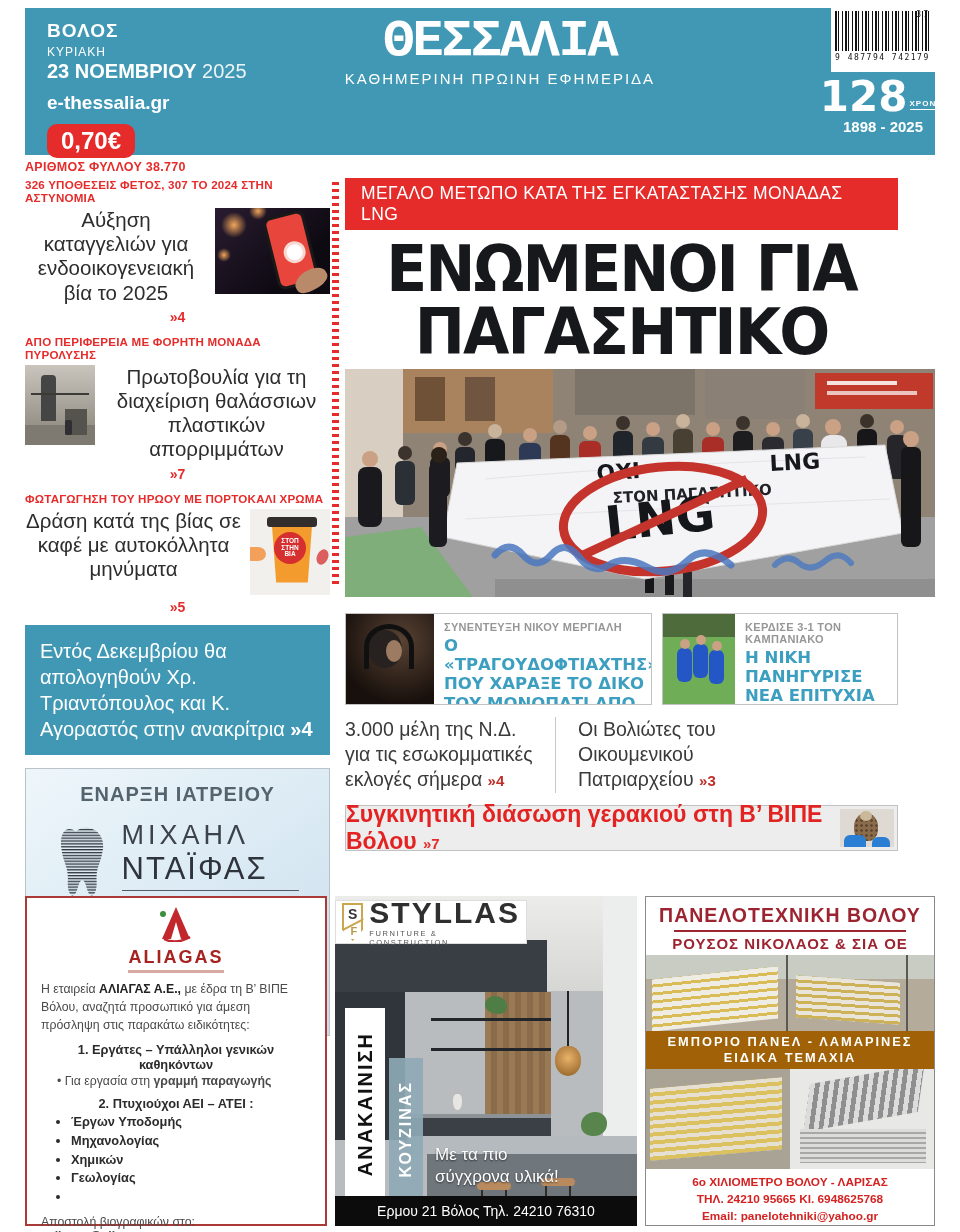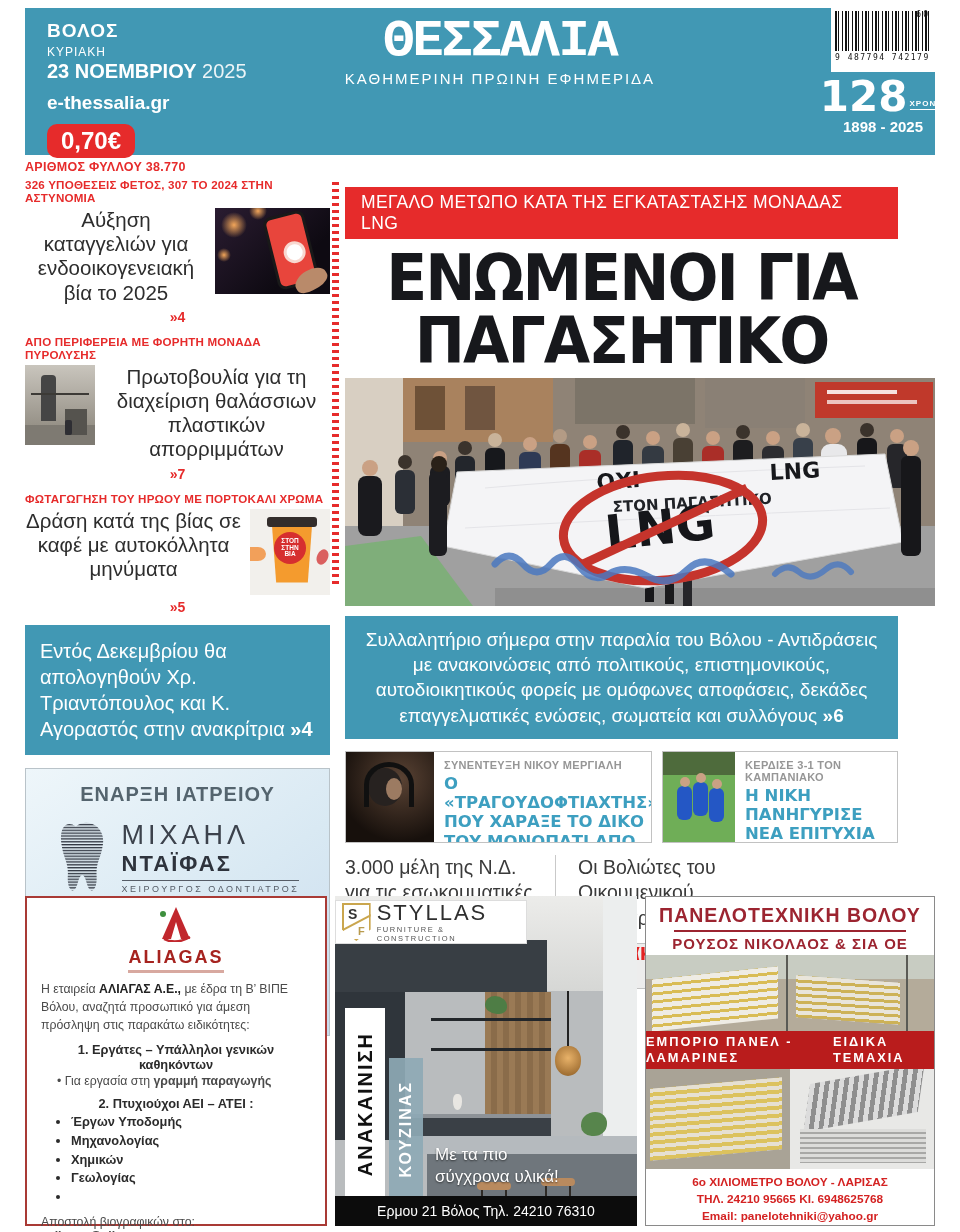--- a/index.html
+++ b/index.html
@@ -60,28 +60,28 @@
   .cup-sticker{position:absolute;right:2px;top:40px;width:11px;height:16px;background:#d64545;border-radius:50%;transform:rotate(24deg);opacity:.85;}
   
   .highlight-box{background:#4198b4;color:#fff;padding:13px 15px;font-size:20px;line-height:1.3;margin-top:6px;}
   .highlight-box .ref{color:#fff;}
   
   .dental{margin-top:13px;height:268px;border:1px solid #b9c3c9;background:linear-gradient(145deg,#eef6fa 0%,#d9e9f3 55%,#cadcee 100%);text-align:center;padding-top:14px;box-sizing:border-box;}
   .dental-title{color:#54646e;font-size:20px;font-weight:700;letter-spacing:1px;}
   .dental-logo-row{display:flex;align-items:center;justify-content:center;gap:10px;margin-top:14px;}
   .dental-names{text-align:left;}
   .dental-n1{font-size:27px;letter-spacing:4px;color:#3c424c;font-weight:400;}
-  .dental-n2{font-size:22px;letter-spacing:2px;color:#2e333c;font-weight:700;}
+  .dental-n2{font-size:31px;letter-spacing:2px;color:#2e333c;font-weight:400;}
   .dental-prof{font-size:9px;letter-spacing:2.5px;color:#555c66;border-top:1px solid #555c66;margin-top:3px;padding-top:3px;}
   .dental-addr{margin-top:14px;font-size:16.5px;color:#3c424c;}
   .dental-phones{font-size:16.5px;color:#3c424c;margin-top:3px;}
   .dental-email{font-size:15.5px;color:#3c424c;margin-top:3px;}
   .dental-site{margin-top:14px;font-size:13px;font-weight:700;letter-spacing:4px;color:#6b7b87;}
   
-  .maincol{position:absolute;left:345px;top:187px;width:553px;}
+  .maincol{position:absolute;left:345px;top:178px;width:553px;}
   .main-kicker{width:fit-content;margin:0 auto;background:#e62b2b;color:#fff;font-size:17.5px;padding:5px 16px;letter-spacing:.4px;}
   .main-headline{font-family:"DejaVu Sans",sans-serif;text-align:center;font-size:60px;font-weight:800;letter-spacing:-2px;line-height:.99;color:#17181c;margin-top:8px;transform:scaleY(1.06);transform-origin:top center;}
   .main-photo{margin-top:12px;width:590px;height:228px;}
   .standfirst{background:#4198b4;color:#fff;margin-top:6px;padding:11px 18px;font-size:19px;line-height:1.33;text-align:center;}
   .standfirst .ref{color:#fff;}
   .teasers{display:flex;gap:10px;margin-top:12px;}
   .teaser{border:1px solid #c2c2c2;display:flex;overflow:hidden;height:92px;box-sizing:border-box;background:#fff;}
   .teaser-1{width:328px;}
   .teaser-2{width:252px;}
   .teaser-text{padding:7px 10px 0 10px;}
@@ -143,39 +143,39 @@
   .kt-stool{position:absolute;width:34px;height:8px;background:#b98a5e;border-radius:4px;}
   .kt-stool:before,.kt-stool:after{content:"";position:absolute;top:8px;width:2px;height:38px;background:#2e2a26;}
   .kt-stool:before{left:4px;} .kt-stool:after{right:4px;}
   .kt-plant2{position:absolute;left:246px;top:216px;width:26px;height:24px;background:#57854c;border-radius:60% 50% 55% 45%;}
   .kt-vase{position:absolute;left:118px;top:198px;width:9px;height:16px;background:#e8e6e2;border-radius:40% 40% 50% 50%;}
   .st-logo{position:absolute;left:0;top:4px;width:192px;height:44px;background:#fff;border:1px solid #ddd;box-sizing:border-box;display:flex;align-items:center;gap:6px;padding:2px 6px;}
   .st-shield{position:relative;width:30px;height:38px;border:2px solid #caa64e;box-sizing:border-box;clip-path:polygon(0 0,100% 0,100% 70%,50% 100%,0 70%);background:#fff;}
   .st-shield .m1{position:absolute;left:4px;top:1px;font-size:14px;font-weight:700;color:#333;}
   .st-shield .m2{position:absolute;right:4px;bottom:2px;font-size:11px;font-weight:700;color:#b99b4e;}
   .st-shield .diag{position:absolute;left:-4px;top:16px;width:36px;height:2px;background:#caa64e;transform:rotate(-28deg);}
-  .st-brandtxt .b1{font-size:22px;letter-spacing:2px;color:#2f2f2f;font-weight:400;line-height:1;}
+  .st-brandtxt .b1{font-size:30px;letter-spacing:2px;color:#2f2f2f;font-weight:700;line-height:1;}
   .st-brandtxt .b2{font-size:7.5px;letter-spacing:1.6px;color:#555;margin-top:1px;}
   .st-vert1{position:absolute;left:10px;top:112px;width:40px;height:192px;background:#fff;display:flex;align-items:center;justify-content:center;}
   .st-vert1 span{writing-mode:vertical-rl;transform:rotate(180deg);font-size:20px;font-weight:800;letter-spacing:2px;color:#111;}
   .st-vert2{position:absolute;left:54px;top:162px;width:34px;height:142px;background:rgba(142,169,181,.92);display:flex;align-items:center;justify-content:center;}
   .st-vert2 span{writing-mode:vertical-rl;transform:rotate(180deg);font-size:16px;font-weight:800;letter-spacing:2px;color:#fff;}
   .st-tagline{position:absolute;left:100px;top:248px;color:#fff;font-size:17px;line-height:1.3;text-shadow:0 1px 2px rgba(0,0,0,.6);}
   .st-footer{position:absolute;left:0;bottom:0;width:100%;height:30px;background:#0c0c0c;color:#fff;font-size:14px;display:flex;align-items:center;justify-content:center;}
   
   .panelad{width:290px;height:330px;border:1px solid #8a8a8a;box-sizing:border-box;display:flex;flex-direction:column;background:#fff;}
   .pn-head{text-align:center;padding-top:7px;height:52px;}
   .pn-title{color:#9c2430;font-size:19.5px;font-weight:800;letter-spacing:1px;}
   .pn-rule{width:232px;height:2px;background:#9c2430;margin:3px auto;}
   .pn-sub{color:#9c2430;font-size:15px;font-weight:800;letter-spacing:1px;}
   .pn-photo1{position:relative;height:78px;background:linear-gradient(#c8ccc2 0 32%,#b4ab9a 32%);overflow:hidden;}
   .pn-stack1{position:absolute;left:6px;top:18px;width:126px;height:52px;background:repeating-linear-gradient(180deg,#efece4 0 5px,#d9bc55 5px 8px);transform:skewY(-6deg);}
   .pn-stack2{position:absolute;left:150px;top:24px;width:104px;height:42px;background:repeating-linear-gradient(180deg,#e9e5da 0 4px,#cdb257 4px 7px);transform:skewY(4deg);}
   .pn-post{position:absolute;top:0;width:2px;height:100%;background:#5a5a55;}
-  .pn-band{height:40px;background:#b91c1c;color:#fff;display:flex;flex-direction:row;align-items:center;justify-content:center;line-height:1.25;}
+  .pn-band{height:40px;background:#a16207;color:#fff;display:flex;flex-direction:column;align-items:center;justify-content:center;line-height:1.25;}
   .pn-band div{font-size:12.8px;font-weight:700;letter-spacing:2px;}
   .pn-photo2{position:relative;height:102px;overflow:hidden;}
   .pn-p2left{position:absolute;left:0;top:0;width:50%;height:100%;background:#a9a396;}
   .pn-p2right{position:absolute;right:0;top:0;width:50%;height:100%;background:#e8e8e6;}
   .pn-stack3{position:absolute;left:4px;top:14px;width:132px;height:72px;background:repeating-linear-gradient(180deg,#e6e0d2 0 4px,#dcc25e 4px 8px);transform:skewY(-5deg);}
   .pn-corr{position:absolute;right:12px;top:6px;width:116px;height:46px;background:repeating-linear-gradient(90deg,#dcdcdc 0 5px,#8f8f8f 5px 10px);transform:rotate(-10deg) skewX(-18deg);}
   .pn-sheets{position:absolute;right:8px;top:60px;width:126px;height:34px;background:repeating-linear-gradient(180deg,#dcdcda 0 3px,#a8a8a6 3px 5px);}
   .pn-footer{flex:1;text-align:center;padding-top:5px;}
   .pn-footer div{color:#d42222;font-size:11.8px;font-weight:700;line-height:1.45;}
 </style>
@@ -193,21 +193,21 @@
         <span class="yr">2025</span>
       </div>
       <div class="hdr-site">e-thessalia.gr</div>
       <div class="price-badge">0,70€</div>
     </div>
     <div class="hdr-center">
       <div class="masthead">ΘΕΣΣΑΛΙΑ</div>
       <div class="hdr-sub">ΚΑΘΗΜΕΡΙΝΗ ΠΡΩΙΝΗ ΕΦΗΜΕΡΙΔΑ</div>
     </div>
     <div class="barcode-box">
-      <div class="barcode-corner">60</div>
+      <div class="barcode-corner">37</div>
       <div class="barcode-bars"></div>
       <div class="barcode-num">9 487794 742179</div>
     </div>
     <div class="anniv">
       <div class="anniv-row">
         <div class="anniv-years">128</div>
         <div class="anniv-label">ΧΡΟΝΙΑ</div>
       </div>
       <div class="anniv-range">1898 - 2025</div>
     </div>
@@ -379,24 +379,20 @@
 
       <path d="M150 186 q14 -16 28 0 t28 0 t28 2 t30 8 t38 2 t40 -6 t44 4" stroke="#4a78c0" stroke-width="7" fill="none" opacity=".85" stroke-linecap="round"></path>
       <path d="M430 196 q12 -12 24 -2 t26 -2 t26 2" stroke="#4a78c0" stroke-width="6" fill="none" opacity=".8" stroke-linecap="round"></path>
 
       <circle cx="94" cy="86" r="8" fill="#2a2118"></circle>
         <rect x="84" y="94" width="18" height="84" rx="6" fill="#1c1c20"></rect>
       <circle cx="566" cy="70" r="8" fill="#caa184"></circle>
         <rect x="556" y="78" width="20" height="100" rx="6" fill="#17171a"></rect>
     </svg>
 
-    <div class="standfirst">
-      <span>Συλλαλητήριο σήμερα στην παραλία του Βόλου - Αντιδράσεις με ανακοινώσεις από πολιτικούς, επιστημονικούς, αυτοδιοικητικούς φορείς με ομόφωνες αποφάσεις, δεκάδες επαγγελματικές ενώσεις, σωματεία και συλλόγους</span>
-      <span class="ref">»6</span>
-    </div>
 
     <div class="teasers">
       <div class="teaser teaser-1">
         <div class="ph ph-singer">
           <div class="singer-head"></div>
             <div class="singer-face"></div>
             <div class="singer-phones"></div>
         </div>
         <div class="teaser-text">
           <div class="teaser-kicker">ΣΥΝΕΝΤΕΥΞΗ ΝΙΚΟΥ ΜΕΡΓΙΑΛΗ</div>

